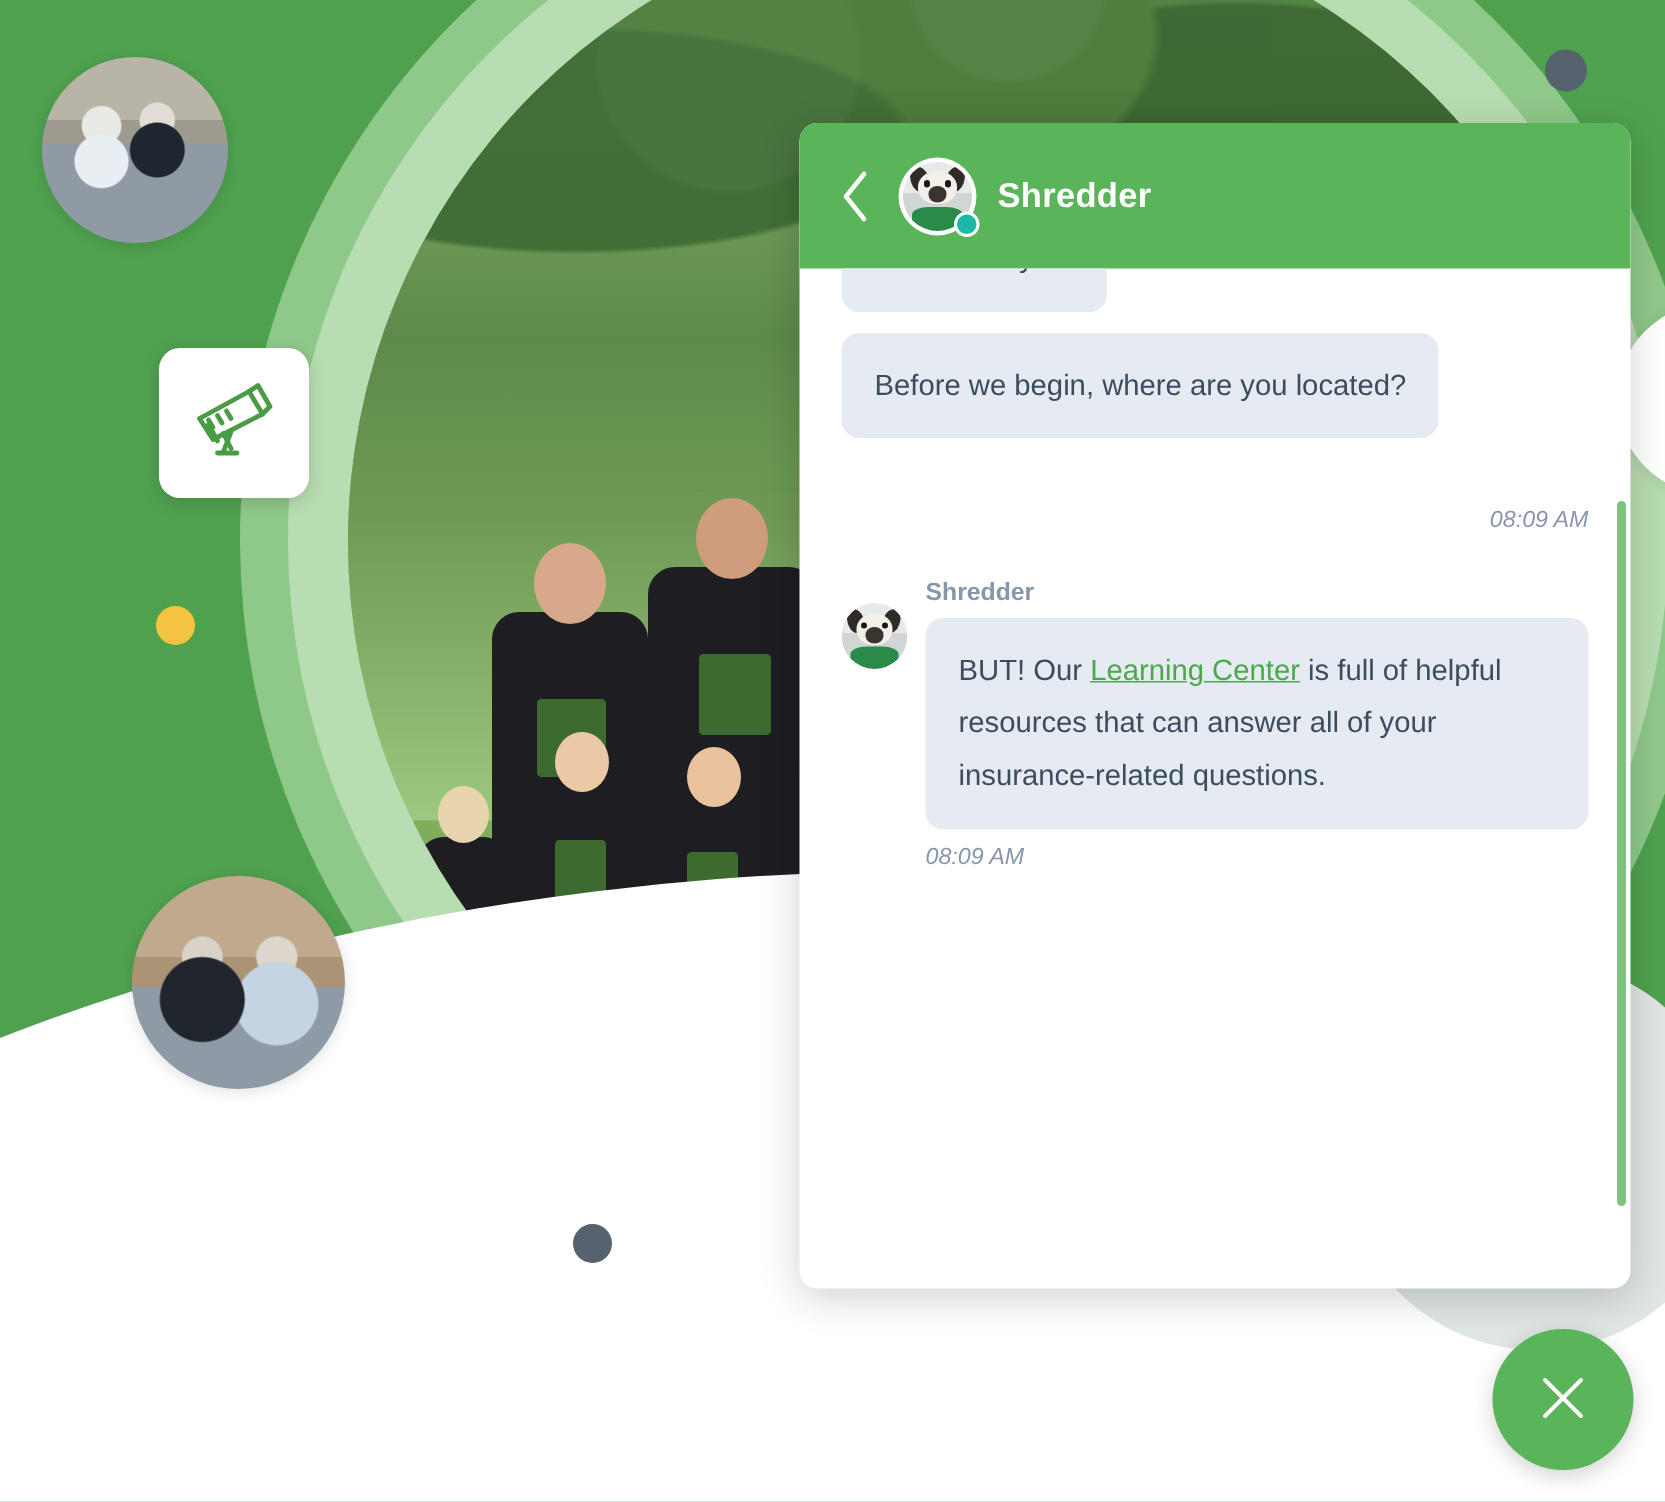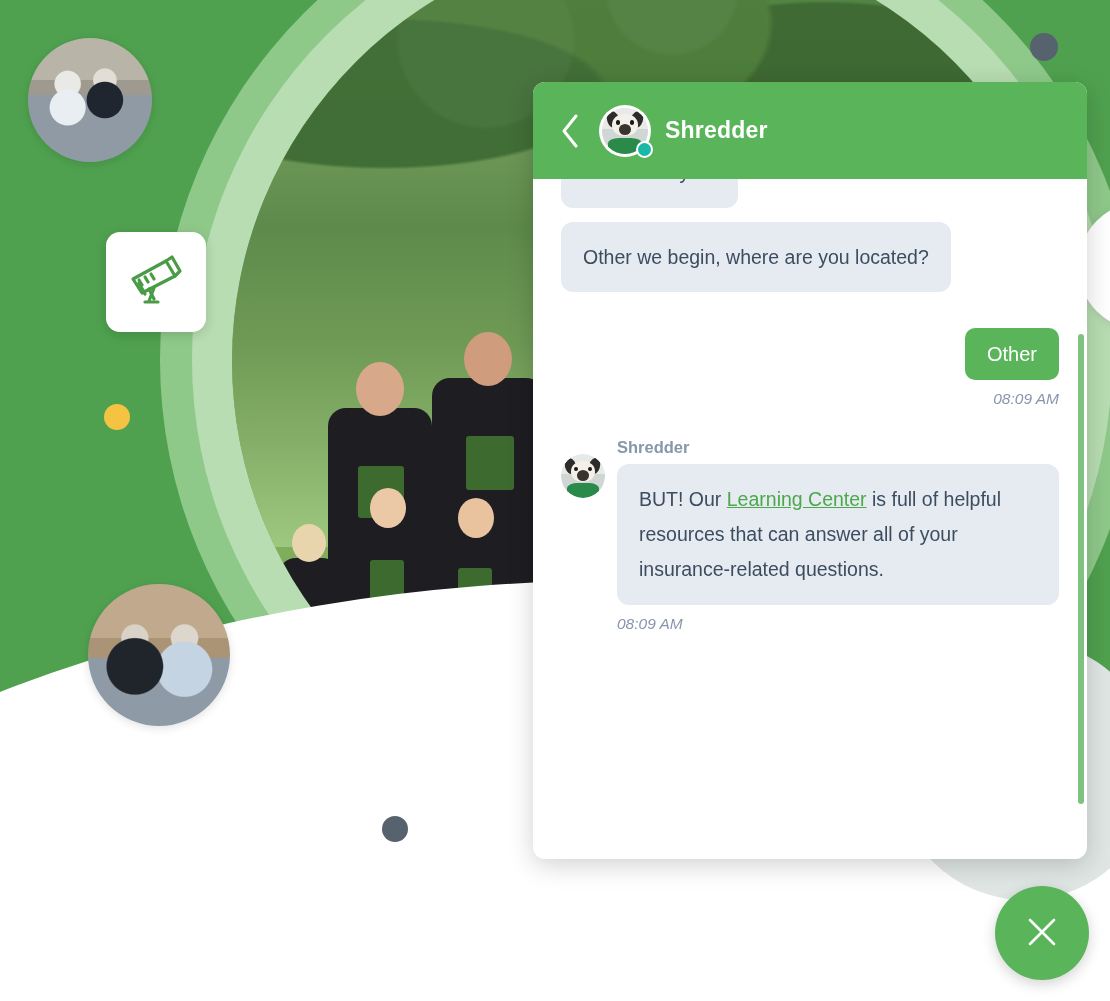--- a/index.html
+++ b/index.html
@@ -449,28 +449,25 @@
     </div>
 
     <div class="chat-body">
       <div class="msg-stack">
 
         <div class="row-bot">
           <div class="bubble">answer fur you.</div>
         </div>
 
         <div class="row-bot">
-          <div class="bubble">Other we begin, where are you located?</div>
+          <div class="bubble">Before we begin, where are you located?</div>
         </div>
 
         <div style="height:22px"></div>
 
-        <div class="row-user">
-          <div class="bubble-user">Other</div>
-        </div>
         <div class="stamp stamp-right">08:09 AM</div>
 
         <div class="sender-block">
           <div class="sender-avatar">
             <div class="dog-face">
               <div class="bg"></div>
               <div class="ear-l"></div>
               <div class="ear-r"></div>
               <div class="head"></div>
               <div class="eye-l"></div>

